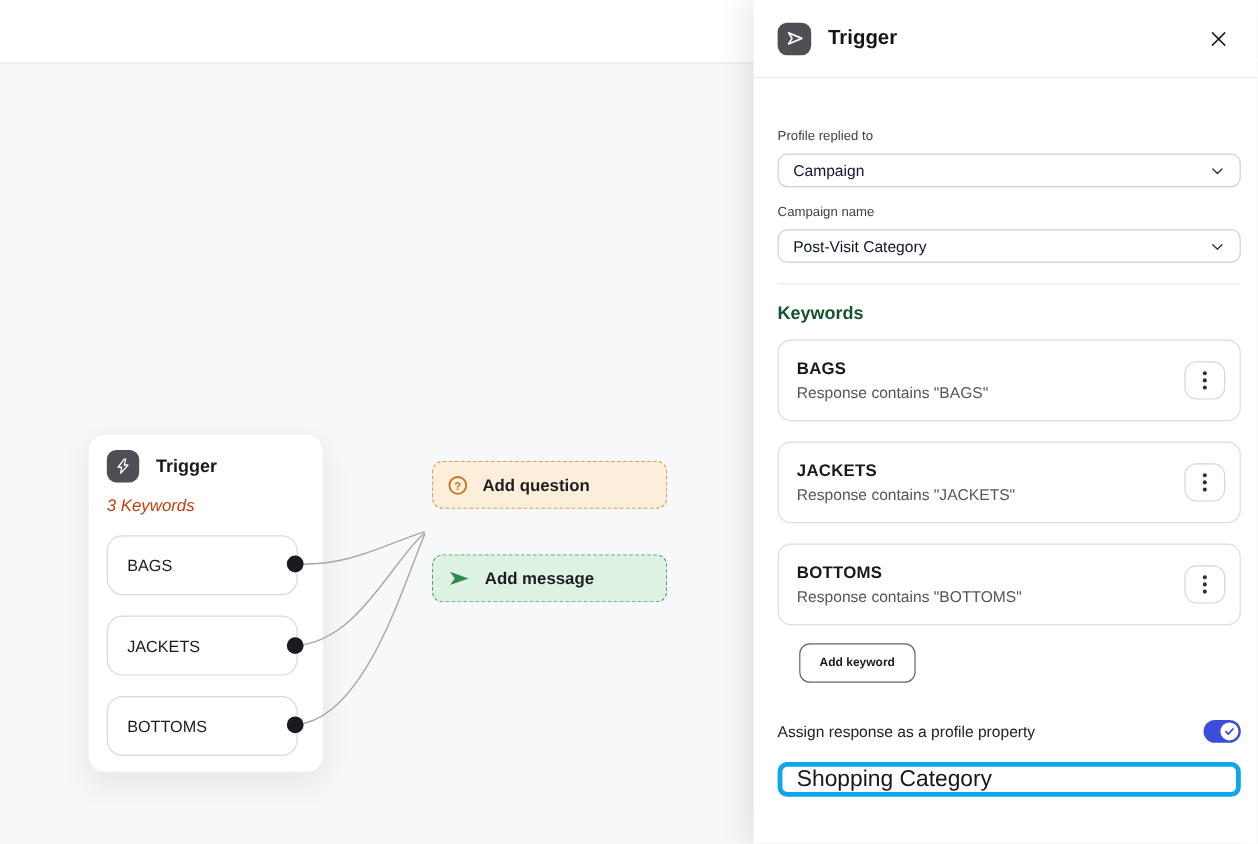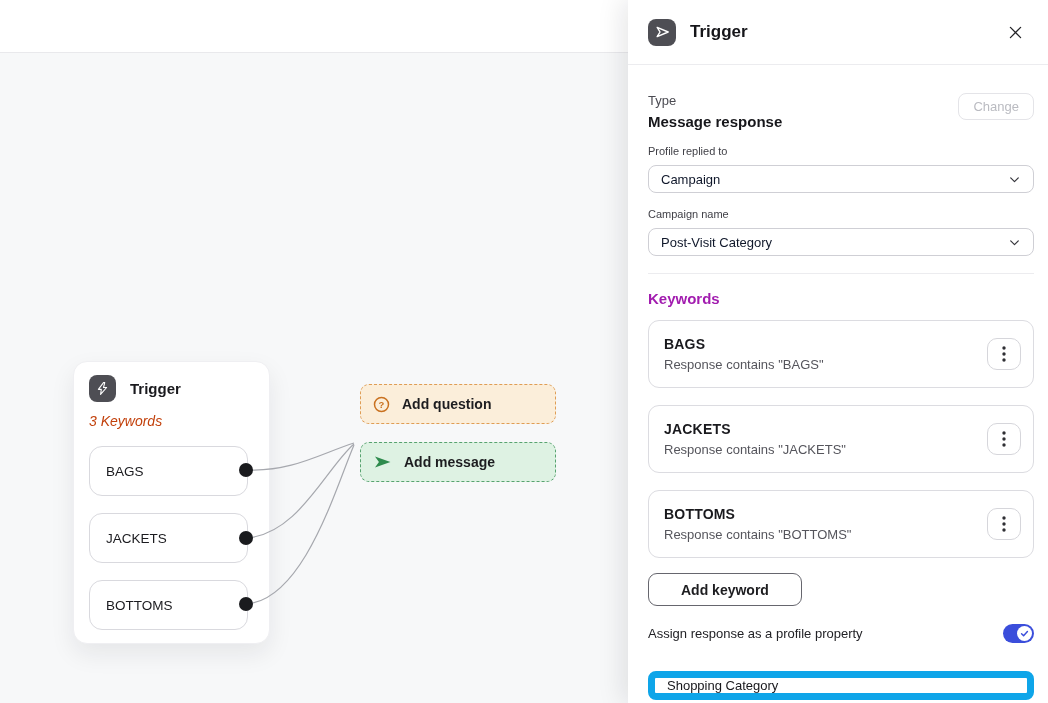--- a/index.html
+++ b/index.html
@@ -39,21 +39,21 @@
     display:flex; align-items:center; padding-left:16px;
     font-size:13.5px; color:#1b1b1f;
   }
 
   .flow-btn {
     position:absolute; width:196px; height:40px; border-radius:9px;
     display:flex; align-items:center; gap:12px; padding-left:12px;
     font-size:14px; font-weight:600; color:#1d1d20; z-index:3; cursor:pointer;
   }
   .flow-btn.question { left:360px; top:384px; background:#fbeeda; border:1.5px dashed #df9d55; }
-  .flow-btn.message  { left:360px; top:442px; background:#def2e3; border:1.5px dashed #58a370; }
+  .flow-btn.message  { left:360px; top:462px; background:#def2e3; border:1.5px dashed #58a370; }
 
   
   .panel {
     position:absolute; right:0; top:0; width:420px; height:703px;
     background:#ffffff; z-index:5; box-shadow:-6px 0 24px rgba(20,20,30,.10);
   }
   .panel-header {
     height:65px; display:flex; align-items:center;
     padding:0 22px 0 20px; border-bottom:1px solid #ececef;
   }
@@ -72,57 +72,57 @@
   }
 
   .field-label { font-size:11px; color:#3f3f46; margin-top:15px; }
   .select {
     margin-top:8px; height:28px; border:1px solid #cfcfd5; border-radius:8px;
     display:flex; align-items:center; justify-content:space-between;
     padding:0 12px; font-size:13px; color:#0f172a; background:#fff; cursor:pointer;
   }
 
   .divider { height:1px; background:#ececef; margin-top:17px; }
-  .section-title { font-size:15px; font-weight:bold; color:#a21caf; margin-top:16px; }
+  .section-title { font-size:15px; font-weight:bold; color:#14532d; margin-top:16px; }
 
   .kcards { margin-top:13px; }
   .kcard {
     border:1px solid #dcdce1; border-radius:11px; height:68px;
     display:flex; align-items:center; justify-content:space-between;
     padding:0 12px 0 15px; background:#fff;
   }
   .kcard + .kcard { margin-top:17px; }
   .kc-name { font-size:14px; font-weight:bold; color:#19191d; letter-spacing:.2px; }
   .kc-desc { font-size:13px; color:#55555c; margin-top:5px; }
   .kebab-btn {
     width:34px; height:32px; border:1px solid #d6d6db; border-radius:10px;
     background:#fff; display:flex; align-items:center; justify-content:center; cursor:pointer;
   }
 
   .add-keyword-btn {
     margin-top:15px; display:inline-flex; align-items:center; height:33px;
-    padding:0 32px; border:1.2px solid #66666e; border-radius:9px; background:#fff;
-    font-size:14px; font-weight:600; color:#1d1d20; font-family:inherit; cursor:pointer;
-  }
-
-  .assign-row { margin-top:18px; display:flex; align-items:center; justify-content:space-between; }
+    padding:0 16px; border:1.2px solid #66666e; border-radius:9px; background:#fff;
+    font-size:10px; font-weight:600; color:#1d1d20; font-family:inherit; cursor:pointer;margin-left:18px;
+  }
+
+  .assign-row { margin-top:31px; display:flex; align-items:center; justify-content:space-between; }
   .assign-label { font-size:13px; color:#222226; }
   .toggle {
     width:31px; height:19px; border-radius:10px; background:#3b4edb;
     position:relative; flex:none; cursor:pointer;
   }
   .toggle-knob {
     position:absolute; right:2px; top:2px; width:15px; height:15px; border-radius:50%;
     background:#fff; display:flex; align-items:center; justify-content:center;
   }
 
   .prop-input {
-    margin-top:28px; width:100%; height:29px;
-    border:7px solid #0ea5e9; border-radius:8px; padding:0 12px;
-    font-size:13px; color:#17171b; font-family:inherit; background:#fff;
+    margin-top:16px; width:100%; height:29px;
+    border:4px solid #0ea5e9; border-radius:8px; padding:0 12px;
+    font-size:19px; color:#17171b; font-family:inherit; background:#fff;
   }
 </style>
 </head>
 <body>
 
 <div class="topbar"></div>
 
 <svg class="canvas-svg" width="1048" height="703">
   <path class="conn-path" d="M246 470 C 292 472 322 453 354 443"></path>
   <path class="conn-path" d="M246 538 C 298 535 326 468 354 444"></path>
@@ -177,27 +177,20 @@
     <span class="ph-title">Trigger</span>
     <button class="close-btn">
       <svg width="17" height="17" viewBox="0 0 20 20">
           <path d="M4 4 L16 16 M16 4 L4 16" stroke="#232327" stroke-width="1.5" stroke-linecap="round"></path>
         </svg>
     </button>
   </div>
 
   <div class="panel-body">
 
-    <div class="type-row">
-      <div>
-        <div class="lbl">Type</div>
-        <div class="type-value">Message response</div>
-      </div>
-      <button class="change-btn">Change</button>
-    </div>
 
     <div class="field-label">Profile replied to</div>
     <div class="select">
       <span>Campaign</span>
       <span style="display:flex;">
         <svg width="13" height="13" viewBox="0 0 24 24">
             <polyline points="5 9 12 16 19 9" fill="none" stroke="#35353b" stroke-width="2.2" stroke-linecap="round" stroke-linejoin="round"></polyline>
           </svg>
       </span>
     </div>

